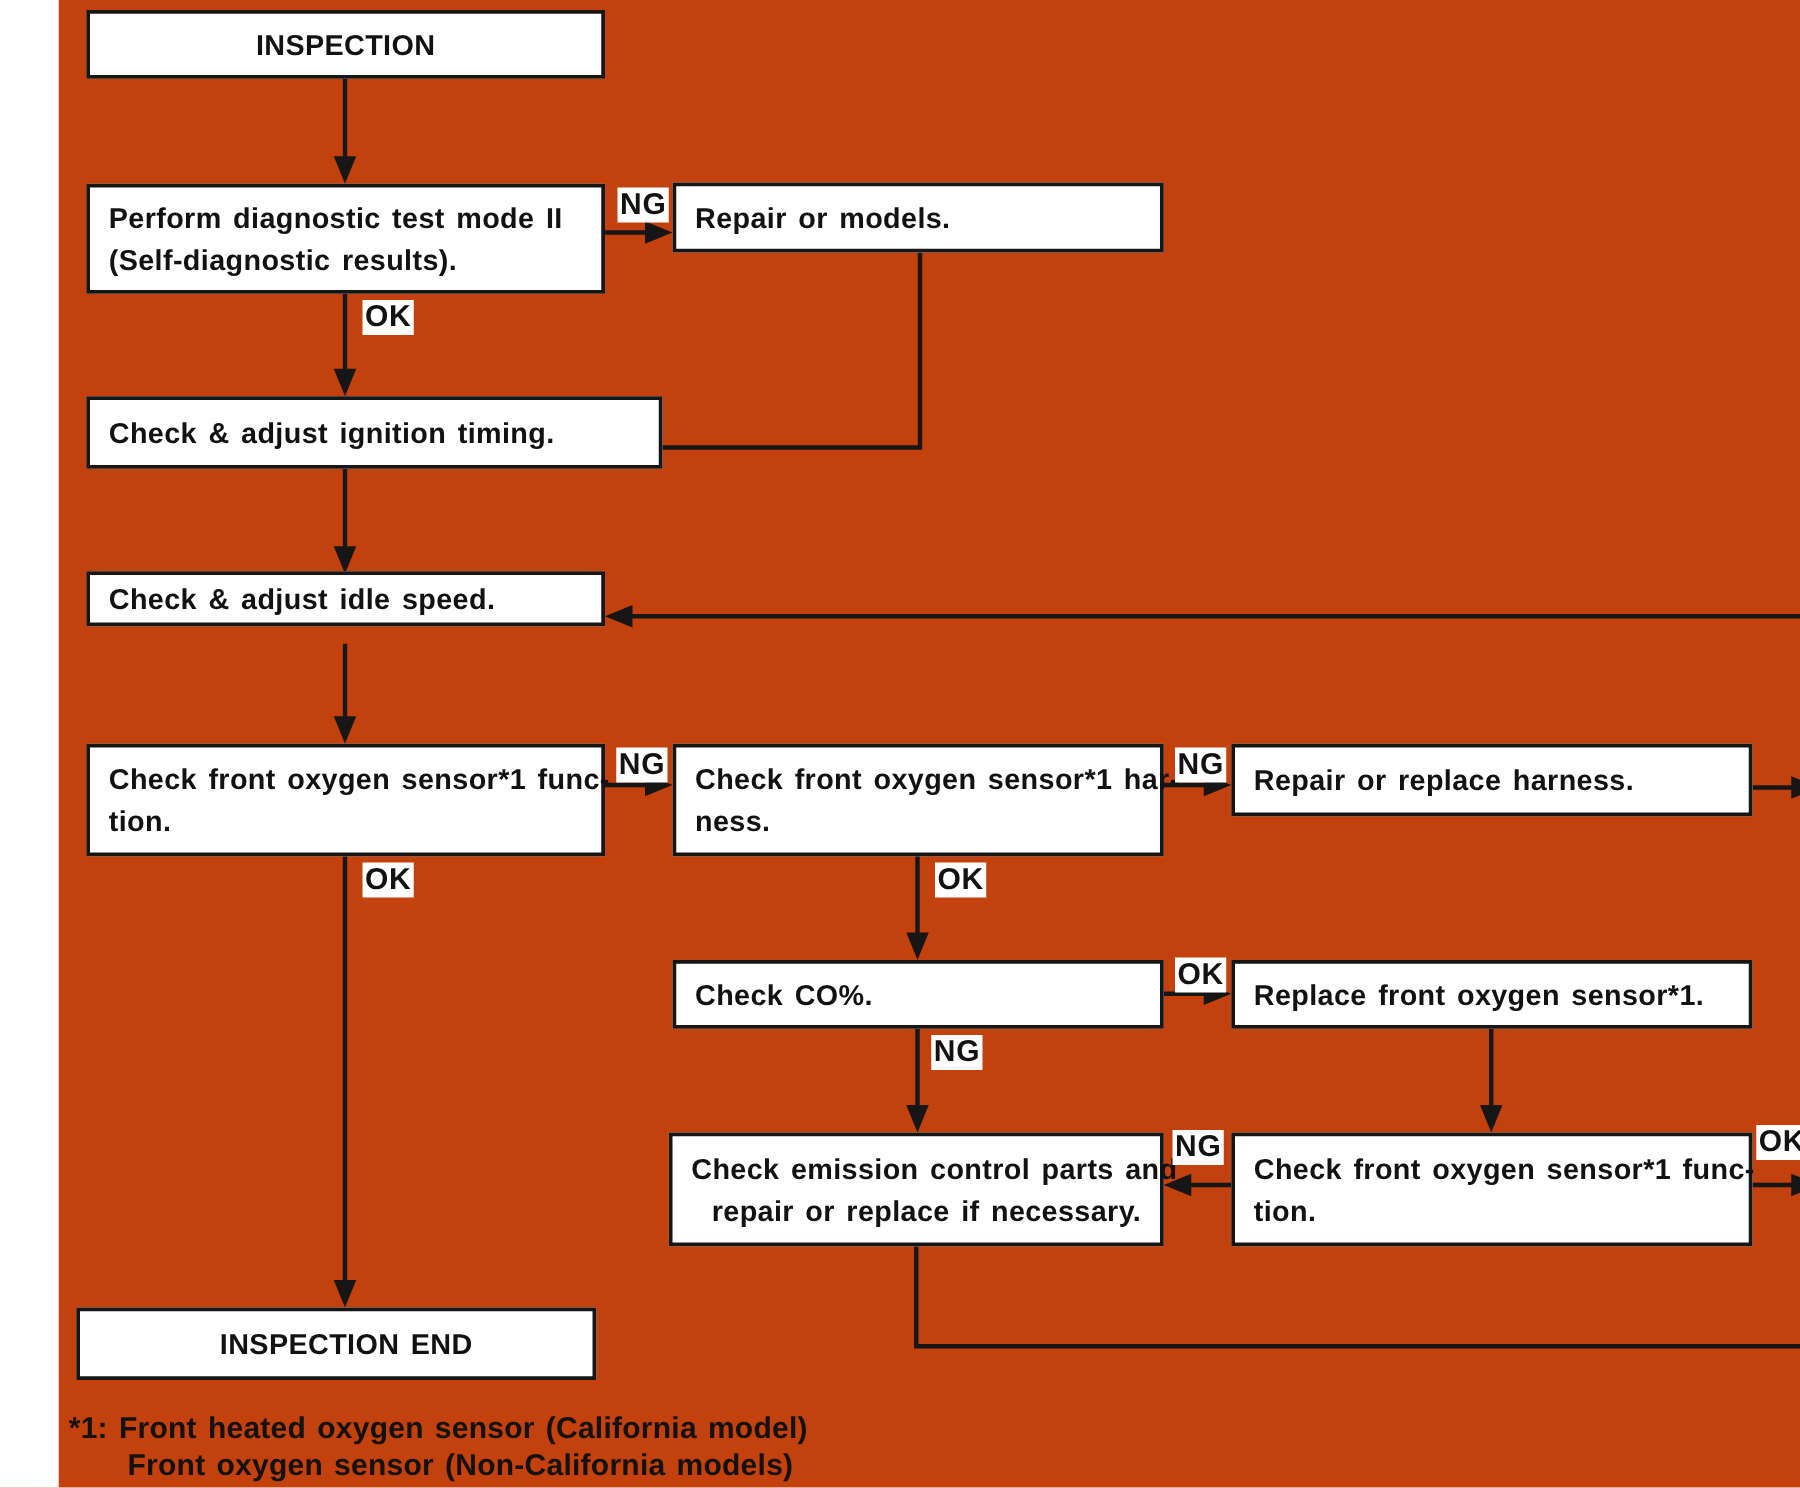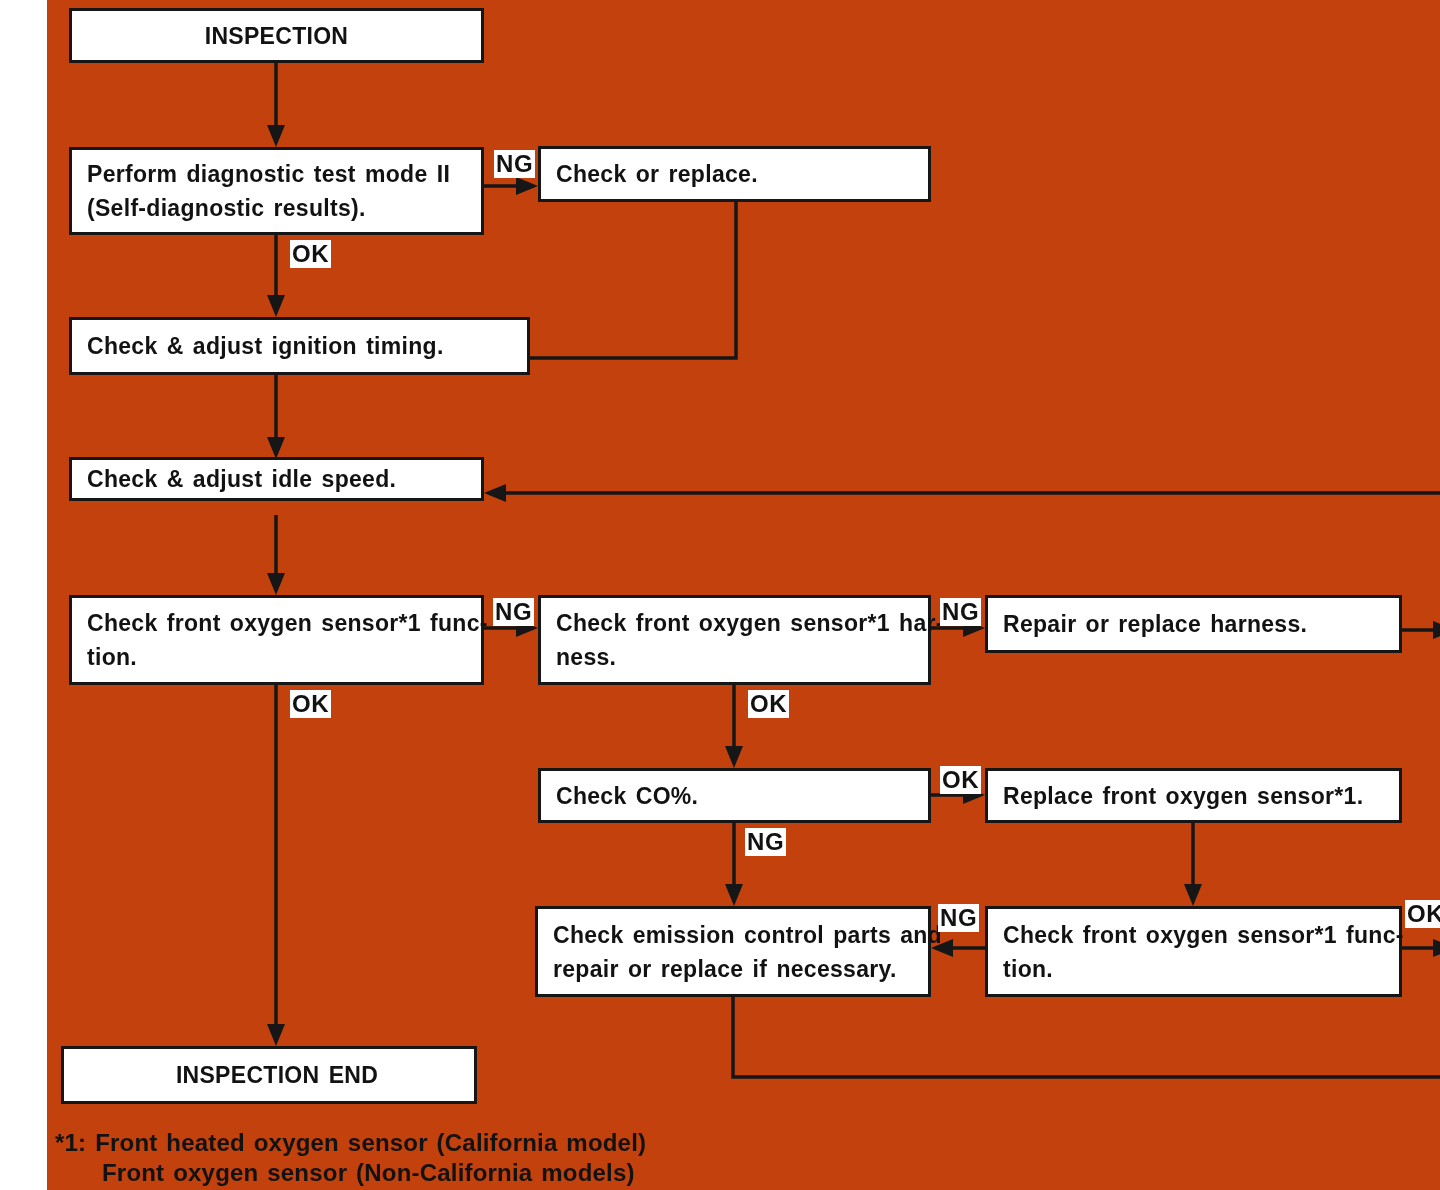--- a/index.html
+++ b/index.html
@@ -79,21 +79,21 @@
   <div class="node center" style="left:22px; top:8px; width:415px; height:55px;">
     <span class="ln">INSPECTION</span>
   </div>
 
   <div class="node" style="left:22px; top:147px; width:415px; height:88px;">
     <span class="ln">Perform diagnostic test mode II</span>
     <span class="ln">(Self-diagnostic results).</span>
   </div>
 
   <div class="node" style="left:491px; top:146px; width:393px; height:56px;">
-    <span class="ln">Check or replace.</span>
+    <span class="ln">Repair or models.</span>
   </div>
 
   <div class="node" style="left:22px; top:317px; width:461px; height:58px;">
     <span class="ln">Check &amp; adjust ignition timing.</span>
   </div>
 
   <div class="node" style="left:22px; top:457px; width:415px; height:44px;">
     <span class="ln">Check &amp; adjust idle speed.</span>
   </div>
 
@@ -112,21 +112,21 @@
   </div>
 
   <div class="node" style="left:491px; top:768px; width:393px; height:55px;">
     <span class="ln">Check CO%.</span>
   </div>
 
   <div class="node" style="left:938px; top:768px; width:417px; height:55px;">
     <span class="ln">Replace front oxygen sensor*1.</span>
   </div>
 
-  <div class="node" style="left:488px; top:906px; width:396px; height:91px;">
+  <div class="node" style="left:488px; top:906px; width:396px; height:91px;text-align:right;">
     <span class="ln">Check emission control parts and</span>
     <span class="ln">repair or replace if necessary.</span>
   </div>
 
   <div class="node" style="left:938px; top:906px; width:417px; height:91px;">
     <span class="ln">Check front oxygen sensor*1 func-</span>
     <span class="ln">tion.</span>
   </div>
 
   <div class="node center" style="left:14px; top:1046px; width:416px; height:58px;padding-left:22px;">

